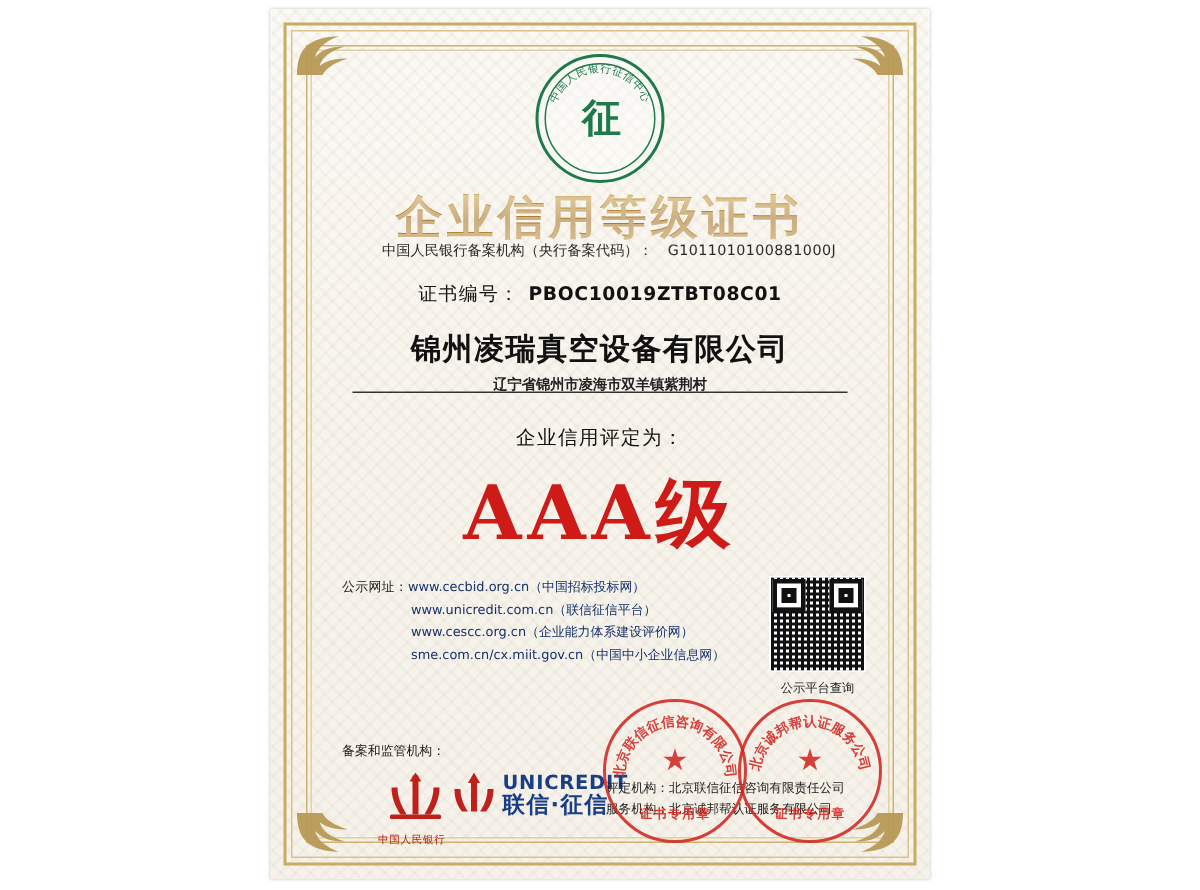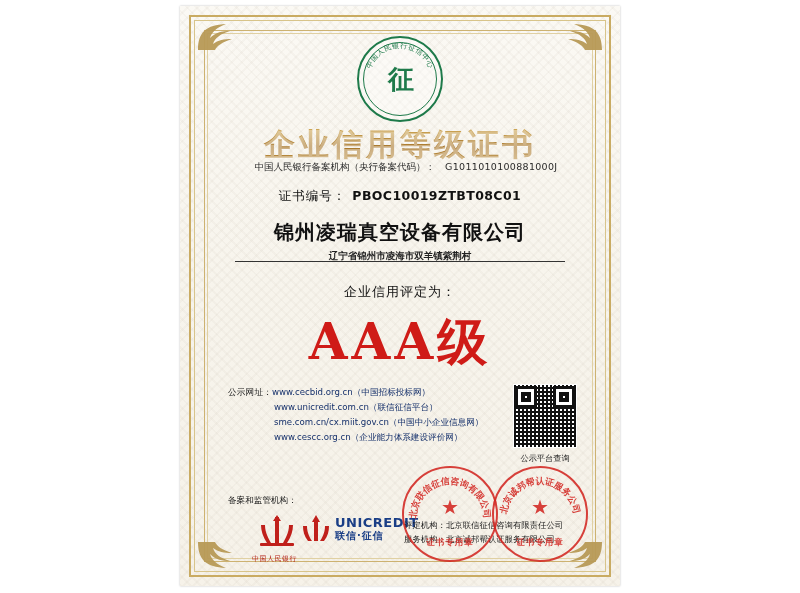--- a/index.html
+++ b/index.html
@@ -298,21 +298,21 @@
   .uc-mark { width: 28px; height: 30px; margin-right: 5px; }
   .uc-text .uc-en {
     font-size: 13px;
     font-weight: bold;
     color: #1a3e86;
     letter-spacing: 0.5px;
     font-family: "DejaVu Sans", sans-serif;
     line-height: 14px;
   }
   .uc-text .uc-cn {
-    font-size: 10px;
+    font-size: 15px;
     font-weight: bold;
     color: #1a3e86;
     letter-spacing: 1px;
     font-family: "DejaVu Sans", sans-serif;
     line-height: 12px;
   }
 
   .org-lines {
     position: absolute;
     left: 224px;
@@ -426,24 +426,24 @@
 
     <div class="details">
       <div class="gap"></div>
       <div class="row">
         <span class="lbl">公示网址：</span><span class="lnk">www.cecbid.org.cn（中国招标投标网）</span>
       </div>
       <div class="row indent">
         <span class="lnk">www.unicredit.com.cn（联信征信平台）</span>
       </div>
       <div class="row indent">
-        <span class="lnk">sme.com.cn/cx.miit.gov.cn（中国中小企业信息网）</span>
+        <span class="lnk">www.cescc.org.cn（企业能力体系建设评价网）</span>
       </div>
       <div class="row indent">
-        <span class="lnk">www.cescc.org.cn（企业能力体系建设评价网）</span>
+        <span class="lnk">sme.com.cn/cx.miit.gov.cn（中国中小企业信息网）</span>
       </div>
     </div>
 
     <div class="reg-label">备案和监管机构：</div>
 
     <div class="qr-wrap">
       <div class="qr"></div>
       <div class="qr-cap">公示平台查询</div>
     </div>
 

